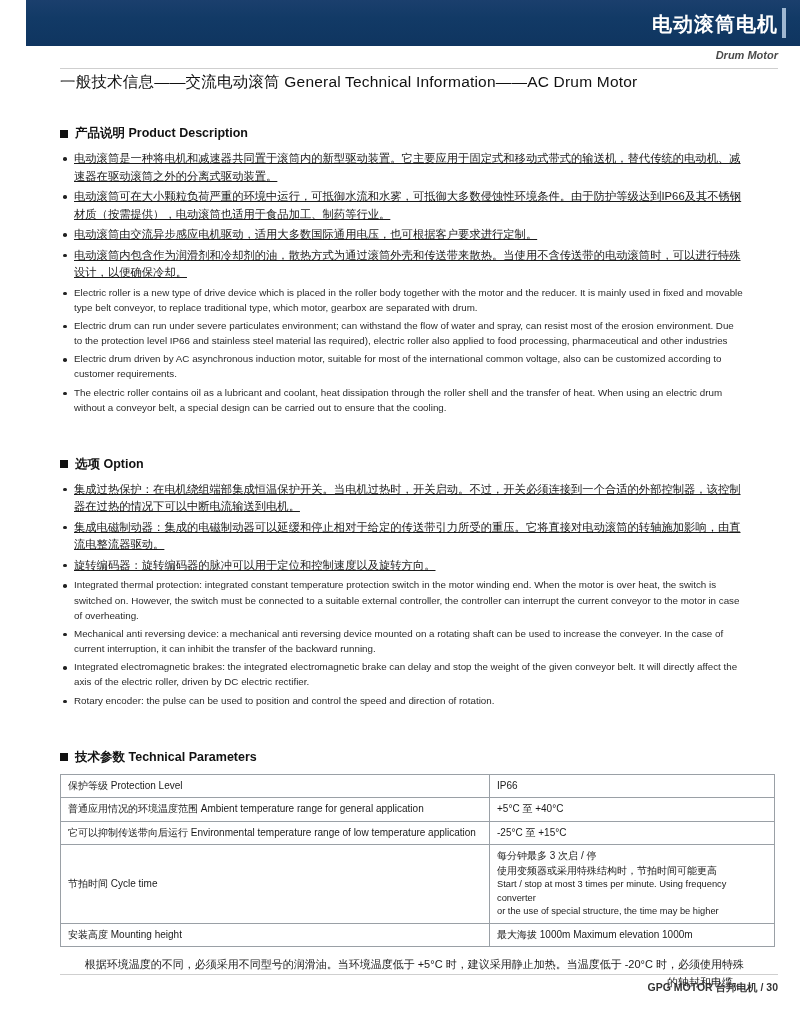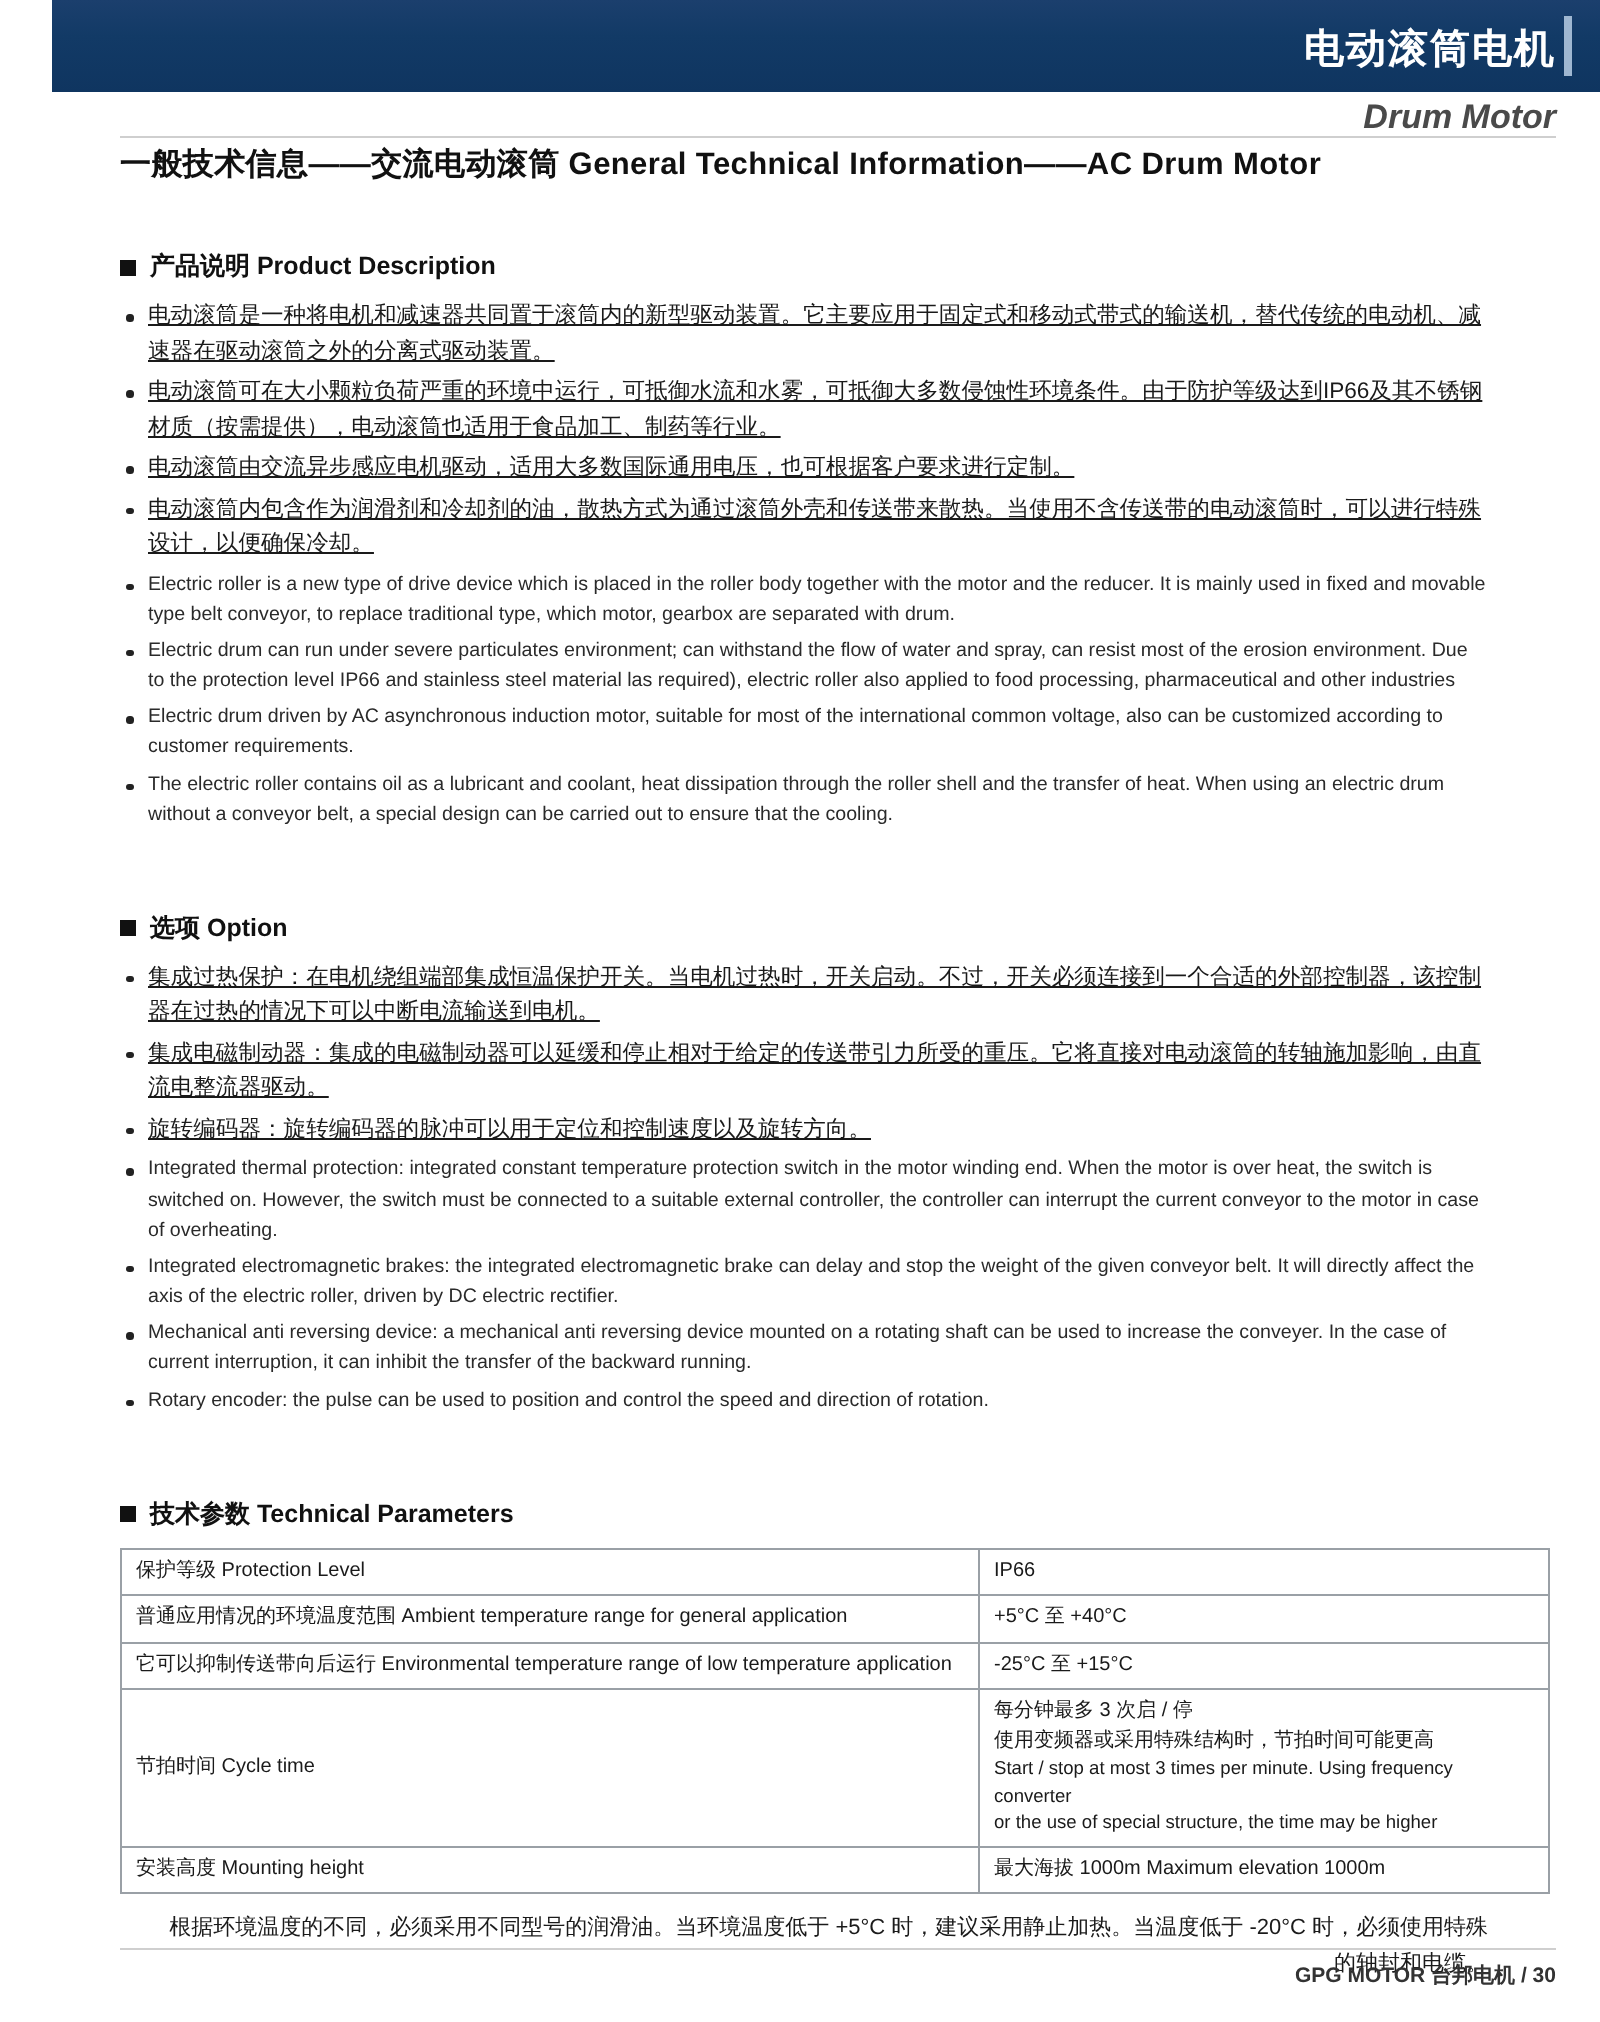--- a/index.html
+++ b/index.html
@@ -51,21 +51,21 @@
     right: 14px;
     top: 8px;
     width: 4px;
     height: 30px;
     background: #9fb7d1;
   }
   .header-sub {
     position: absolute;
     right: 22px;
     top: 49px;
-    font-size: 17px;
+    font-size: 11px;
     font-weight: bold;
     font-style: italic;
     color: #4a4a4a;
   }
   .header-rule {
     position: absolute;
     left: 60px;
     right: 22px;
     top: 68px;
     height: 1px;
@@ -75,21 +75,21 @@
   
   .page {
     position: absolute;
     left: 60px;
     top: 72px;
     width: 684px;
   }
 
   .doc-title {
     font-size: 15.5px;
-    font-weight: bold;
+    font-weight: normal;
     color: #111111;
     margin: 0 0 32px 0;
     letter-spacing: 0.2px;
   }
 
   .sec-head {
     font-size: 12.5px;
     font-weight: bold;
     color: #111111;
     margin: 16px 0 8px 0;
@@ -224,22 +224,22 @@
 
   <div class="sec-head">
     <span class="sq"></span>
     <span>选项 Option</span>
   </div>
   <ul class="bullets">
     <li class="cn">集成过热保护：在电机绕组端部集成恒温保护开关。当电机过热时，开关启动。不过，开关必须连接到一个合适的外部控制器，该控制器在过热的情况下可以中断电流输送到电机。</li>
     <li class="cn">集成电磁制动器：集成的电磁制动器可以延缓和停止相对于给定的传送带引力所受的重压。它将直接对电动滚筒的转轴施加影响，由直流电整流器驱动。</li>
     <li class="cn">旋转编码器：旋转编码器的脉冲可以用于定位和控制速度以及旋转方向。</li>
     <li class="en">Integrated thermal protection: integrated constant temperature protection switch in the motor winding end. When the motor is over heat, the switch is switched on. However, the switch must be connected to a suitable external controller, the controller can interrupt the current conveyor to the motor in case of overheating.</li>
+    <li class="en">Mechanical anti reversing device: a mechanical anti reversing device mounted on a rotating shaft can be used to increase the conveyer. In the case of current interruption, it can inhibit the transfer of the backward running.</li>
     <li class="en">Integrated electromagnetic brakes: the integrated electromagnetic brake can delay and stop the weight of the given conveyor belt. It will directly affect the axis of the electric roller, driven by DC electric rectifier.</li>
-    <li class="en">Mechanical anti reversing device: a mechanical anti reversing device mounted on a rotating shaft can be used to increase the conveyer. In the case of current interruption, it can inhibit the transfer of the backward running.</li>
     <li class="en">Rotary encoder: the pulse can be used to position and control the speed and direction of rotation.</li>
   </ul>
 
   <div class="gap-mid"></div>
 
   <div class="sec-head">
     <span class="sq"></span>
     <span>技术参数 Technical Parameters</span>
   </div>
 

